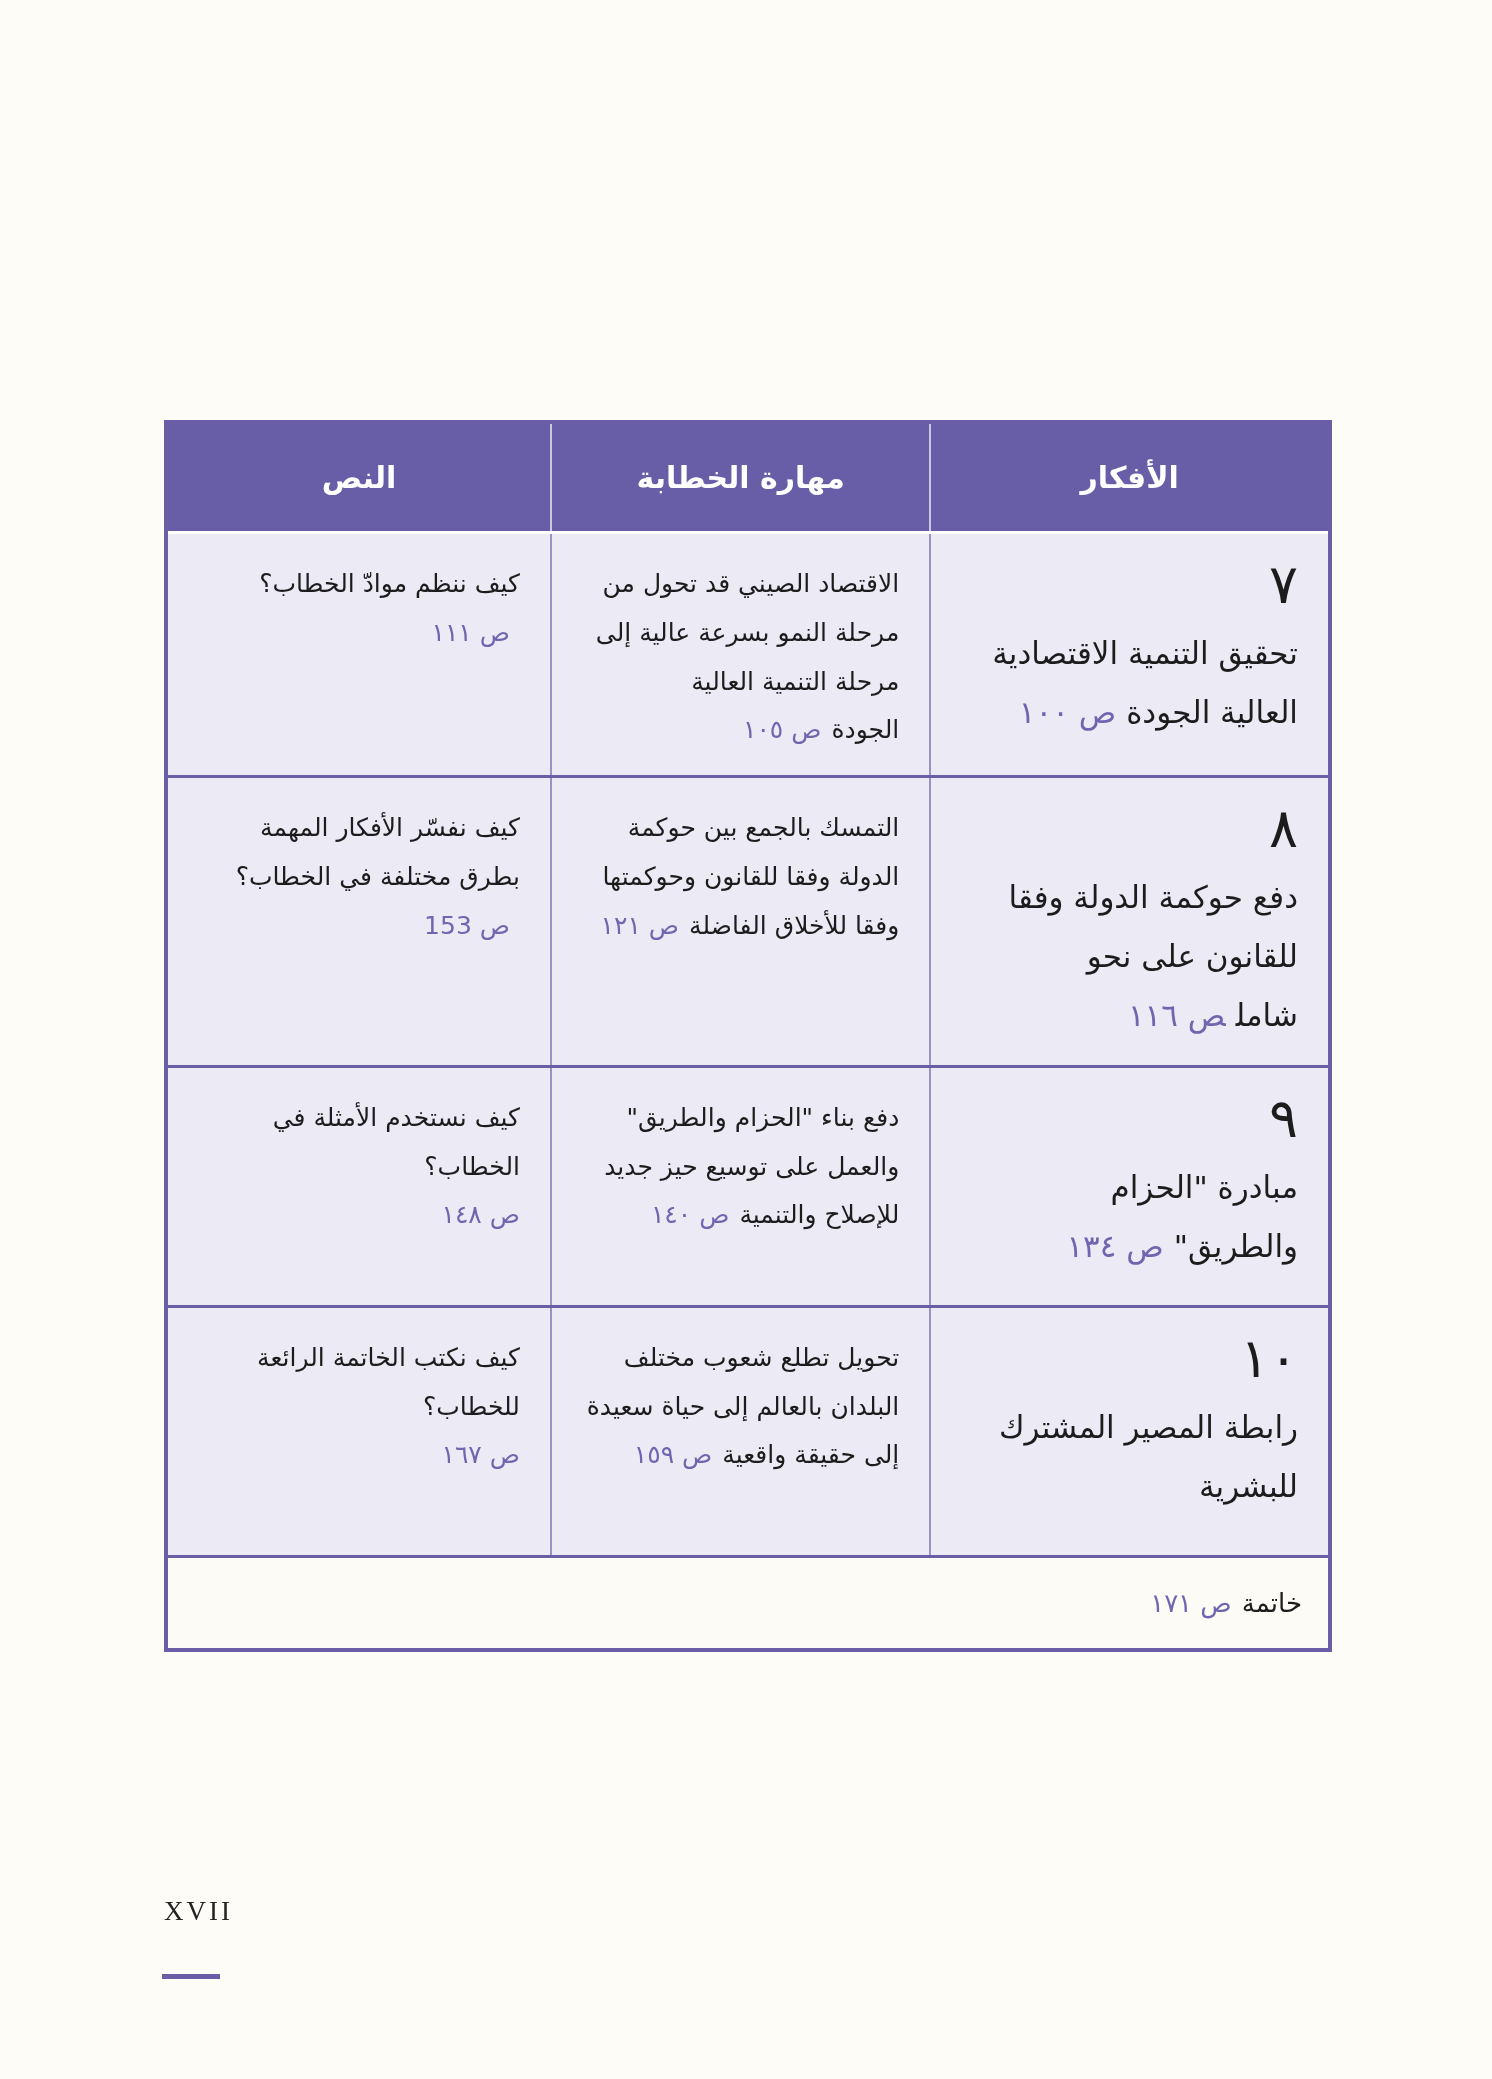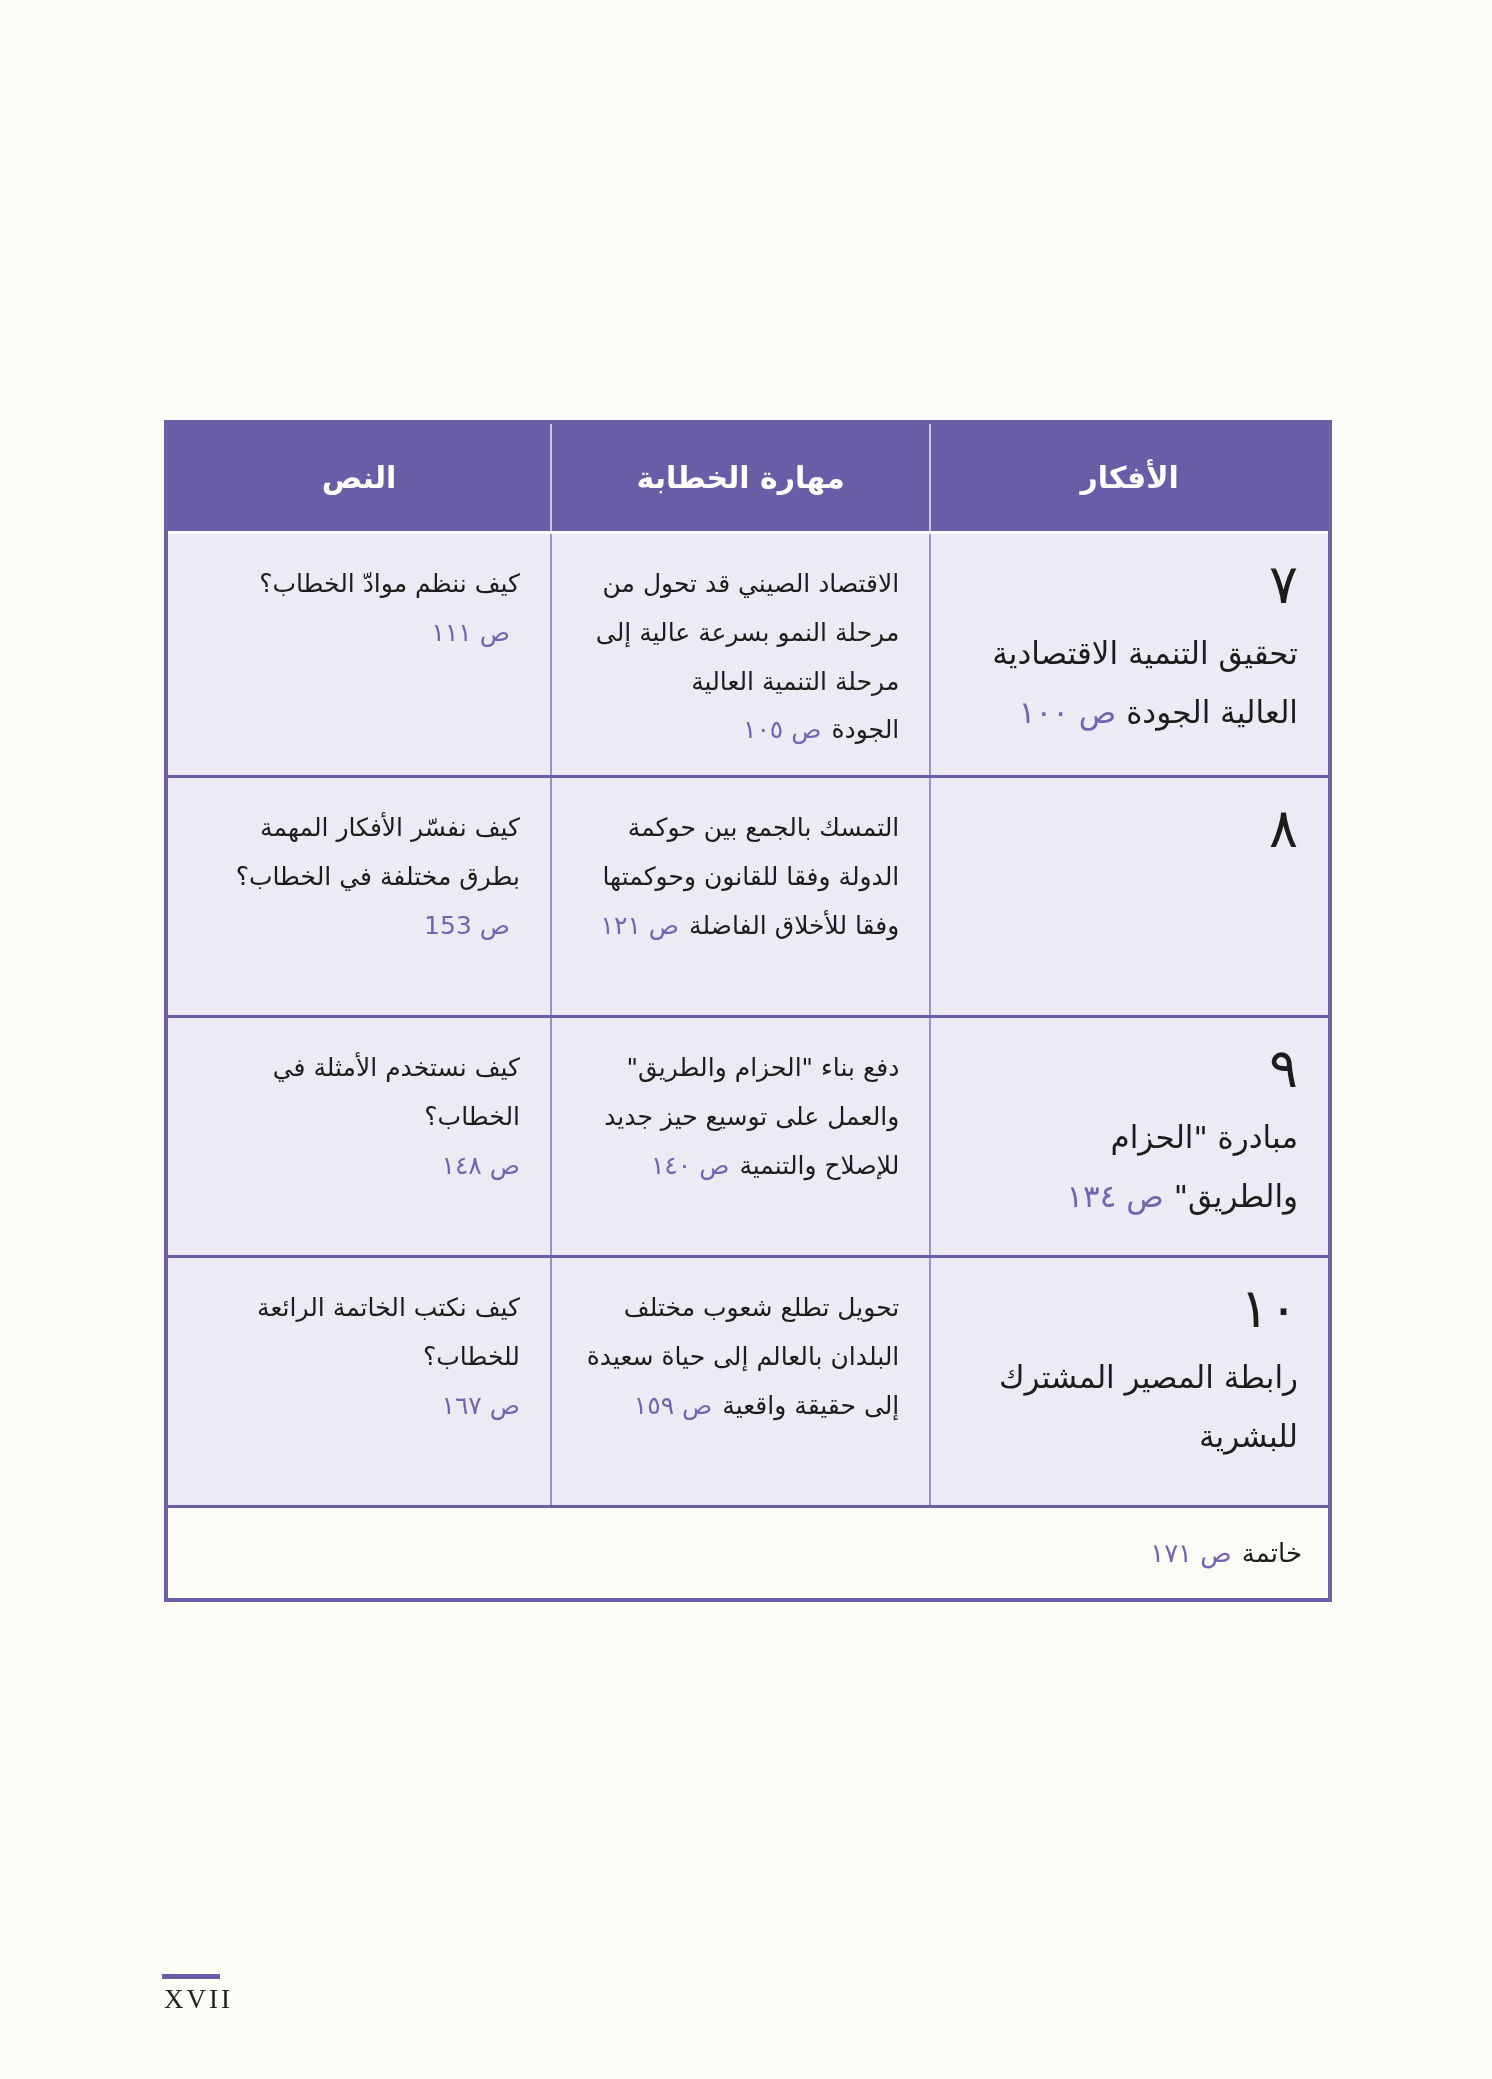--- a/index.html
+++ b/index.html
@@ -90,21 +90,21 @@
     background:var(--footer-bg);
     height:93px;
     display:flex;
     align-items:center;
     padding-inline-start:26px;
     font-size:26px;
   }
 
   .page-number{
     position:absolute;
-    left:164px; top:1984px;
+    left:164px; top:1896px;
     font-family:"Liberation Serif","DejaVu Serif",serif;
     font-size:27px;
     letter-spacing:3px;
     color:#222222;
   }
   .page-number-rule{
     position:absolute;
     left:162px; top:1974px;
     width:58px; height:5px;
     background:var(--accent);
@@ -128,20 +128,21 @@
         <div class="unit-number">٧</div>
         <div class="unit-title"><span>تحقيق التنمية الاقتصادية العالية الجودة</span><span class="page-ref">ص ١٠٠</span></div>
       </div>
       <div class="cell cell-text"><span>الاقتصاد الصيني قد تحول من مرحلة النمو بسرعة عالية إلى مرحلة التنمية العالية الجودة</span><span class="page-ref">ص ١٠٥</span></div>
       <div class="cell cell-skill"><span>كيف ننظم موادّ الخطاب؟</span><span class="page-ref">ص ١١١</span></div>
     </div>
 
     <div class="grid-row data-row">
       <div class="cell cell-unit">
         <div class="unit-number">٨</div>
+        <div class="unit-title"><span>دفع حوكمة الدولة وفقا للقانون على نحو شامل</span><span class="page-ref">ص ١١٦</span></div>
       </div>
       <div class="cell cell-text"><span>التمسك بالجمع بين حوكمة الدولة وفقا للقانون وحوكمتها وفقا للأخلاق الفاضلة</span><span class="page-ref">ص ١٢١</span></div>
       <div class="cell cell-skill"><span>كيف نفسّر الأفكار المهمة بطرق مختلفة في الخطاب؟</span><span class="page-ref">ص 153</span></div>
     </div>
 
     <div class="grid-row data-row">
       <div class="cell cell-unit">
         <div class="unit-number">٩</div>
         <div class="unit-title"><span>مبادرة "الحزام والطريق"</span><span class="page-ref">ص ١٣٤</span></div>
       </div>

